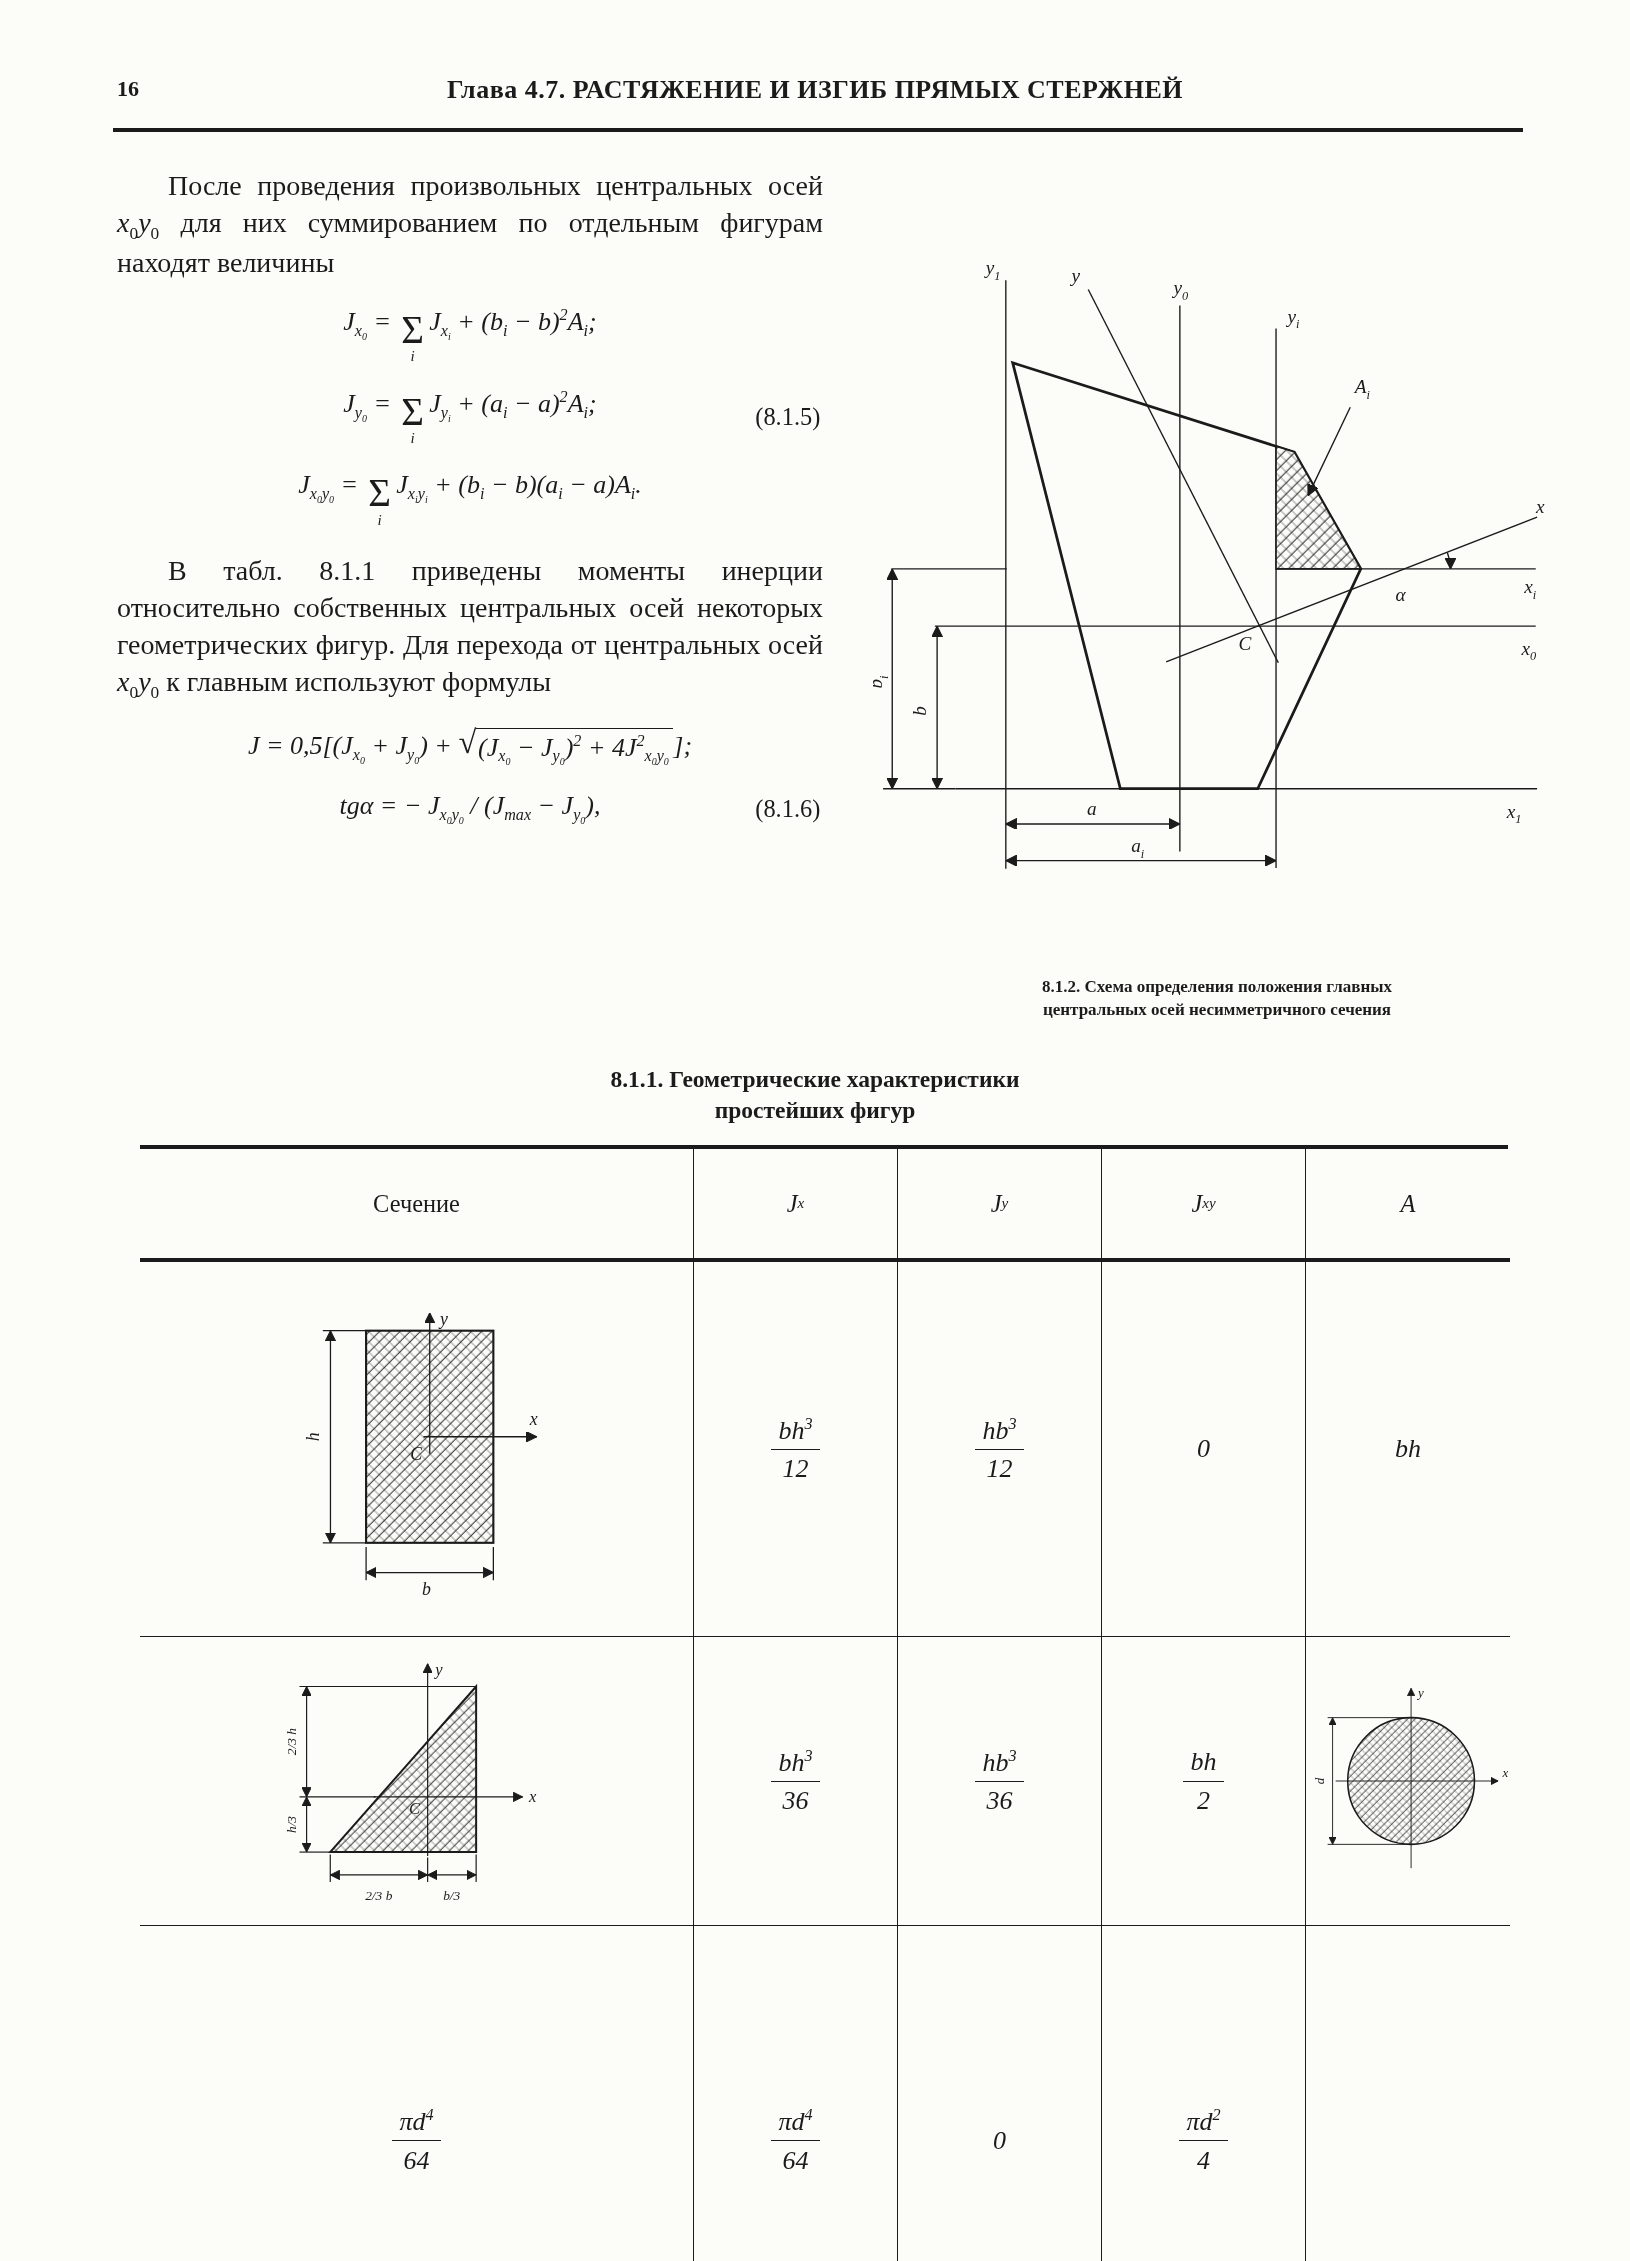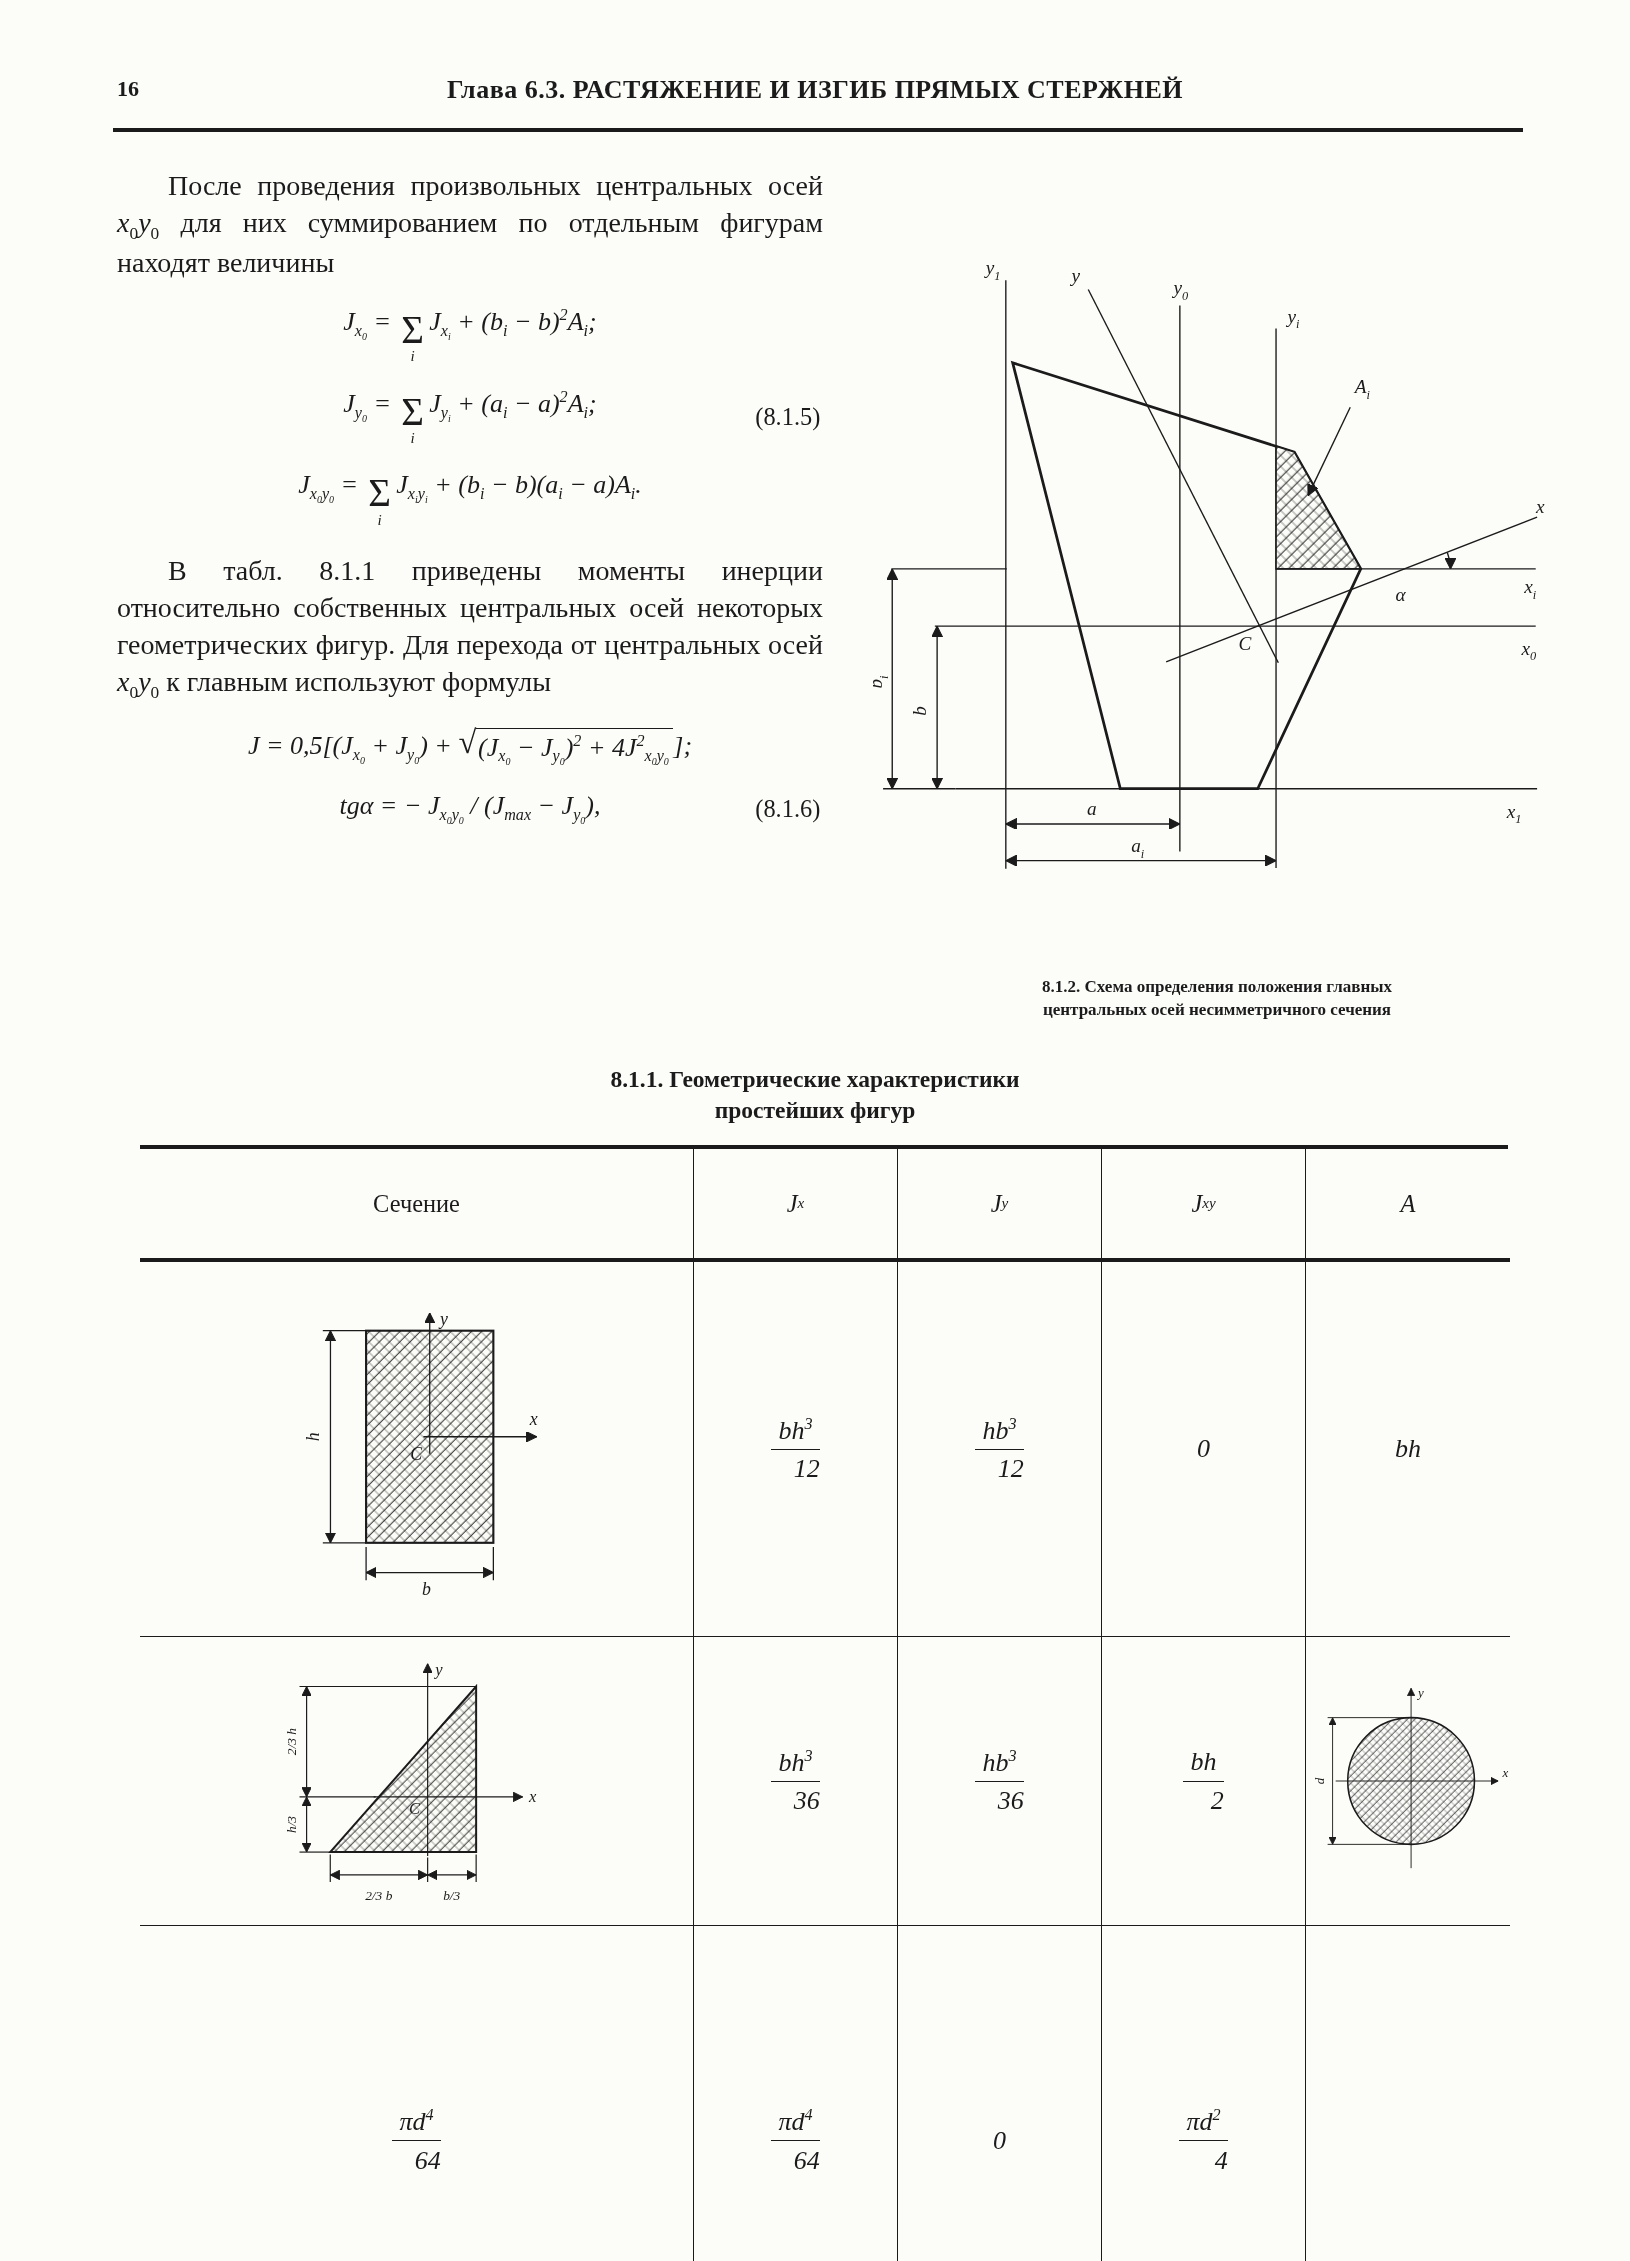--- a/index.html
+++ b/index.html
@@ -17,21 +17,21 @@
   .para { font-size:28px; line-height:1.32; text-align:justify; text-indent:51px; }
   .eq { font-size:26px; font-style:italic; }
   .eq-line { position:relative; text-align:center; margin:23.5px 0; }
   .eq-tag { position:absolute; right:2.7px; top:50%; transform:translateY(-50%); font-style:normal; font-size:24.4px; }
   .eqblock { margin:21px 0 25px; }
   sub { font-size:0.62em; }
   sup { font-size:0.62em; }
   .sum { display:inline-flex; flex-direction:column; align-items:center; vertical-align:-0.5em; line-height:1; margin:0 5.4px 0 3.6px; }
   .sum-top { font-size:1.5em; font-style:normal; line-height:0.95; }
   .sum-bot { font-size:0.58em; margin-top:1.8px; }
-  .frac { display:inline-block; vertical-align:middle; text-align:right; margin:0 0; line-height:1.12; }
+  .frac { display:inline-block; vertical-align:middle; text-align:center; margin:0 0; line-height:1.12; }
   .fn { display:block; border-bottom:1.8px solid currentColor; padding:0 7.2px 4.5px; }
   .fd { display:block; padding-top:4.5px; }
   .sqrt { display:inline-flex; align-items:flex-start; vertical-align:middle; }
   .rsign { font-size:1.25em; line-height:0.9; font-style:normal; }
   .rad { border-top:1.8px solid currentColor; padding:2.7px 4.5px 0 1.8px; }
   
   .figwrap { position:absolute; left:873px; top:246px; width:687px; }
   .figcap { position:absolute; left:898px; top:976px; width:638px; text-align:center; font-size:17px; font-weight:bold; line-height:1.35; }
   
   .tabletitle { position:absolute; top:1064px; left:0; right:0; text-align:center; font-size:23.5px; font-weight:bold; line-height:1.32; }
@@ -71,21 +71,21 @@
     </pattern>
     <marker id="arrow" viewBox="0 0 10 10" refX="10" refY="5" markerWidth="8" markerHeight="8" orient="auto-start-reverse">
       <path d="M0,0 L10,5 L0,10 z" fill="#1b1b1b" stroke="none"></path>
     </marker>
   </defs>
 </svg>
 
 <div class="page">
 
   <div class="pagenum">16</div>
-  <div class="chapter">Глава 6.3. РАСТЯЖЕНИЕ И ИЗГИБ ПРЯМЫХ СТЕРЖНЕЙ</div>
+  <div class="chapter">Глава 4.7. РАСТЯЖЕНИЕ И ИЗГИБ ПРЯМЫХ СТЕРЖНЕЙ</div>
   <div class="rule"></div>
 
   <div class="leftcol">
     <div class="para">После проведения произвольных центральных осей <i>x</i><sub>0</sub><i>y</i><sub>0</sub> для них суммированием по отдельным фигурам находят величины</div>
 
     <div class="eq eqblock">
       <div class="eq-line">J<sub>x<sub>0</sub></sub> = <span class="sum">
             <span class="sum-top">Σ</span>
             <span class="sum-bot">i</span>
           </span>J<sub>x<sub>i</sub></sub> + (b<sub>i</sub> − b)<sup>2</sup>A<sub>i</sub>;</div>

